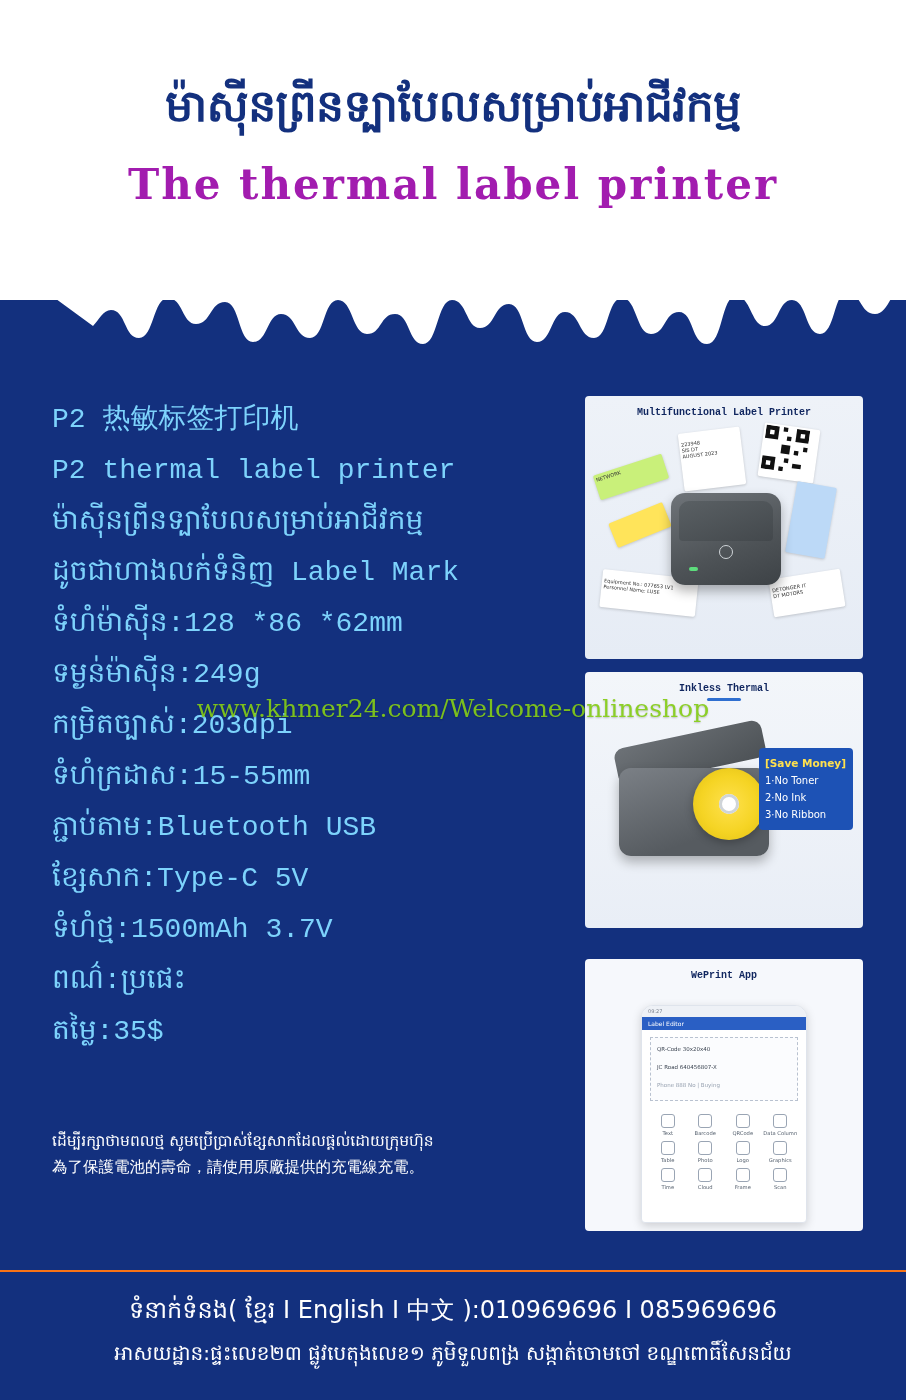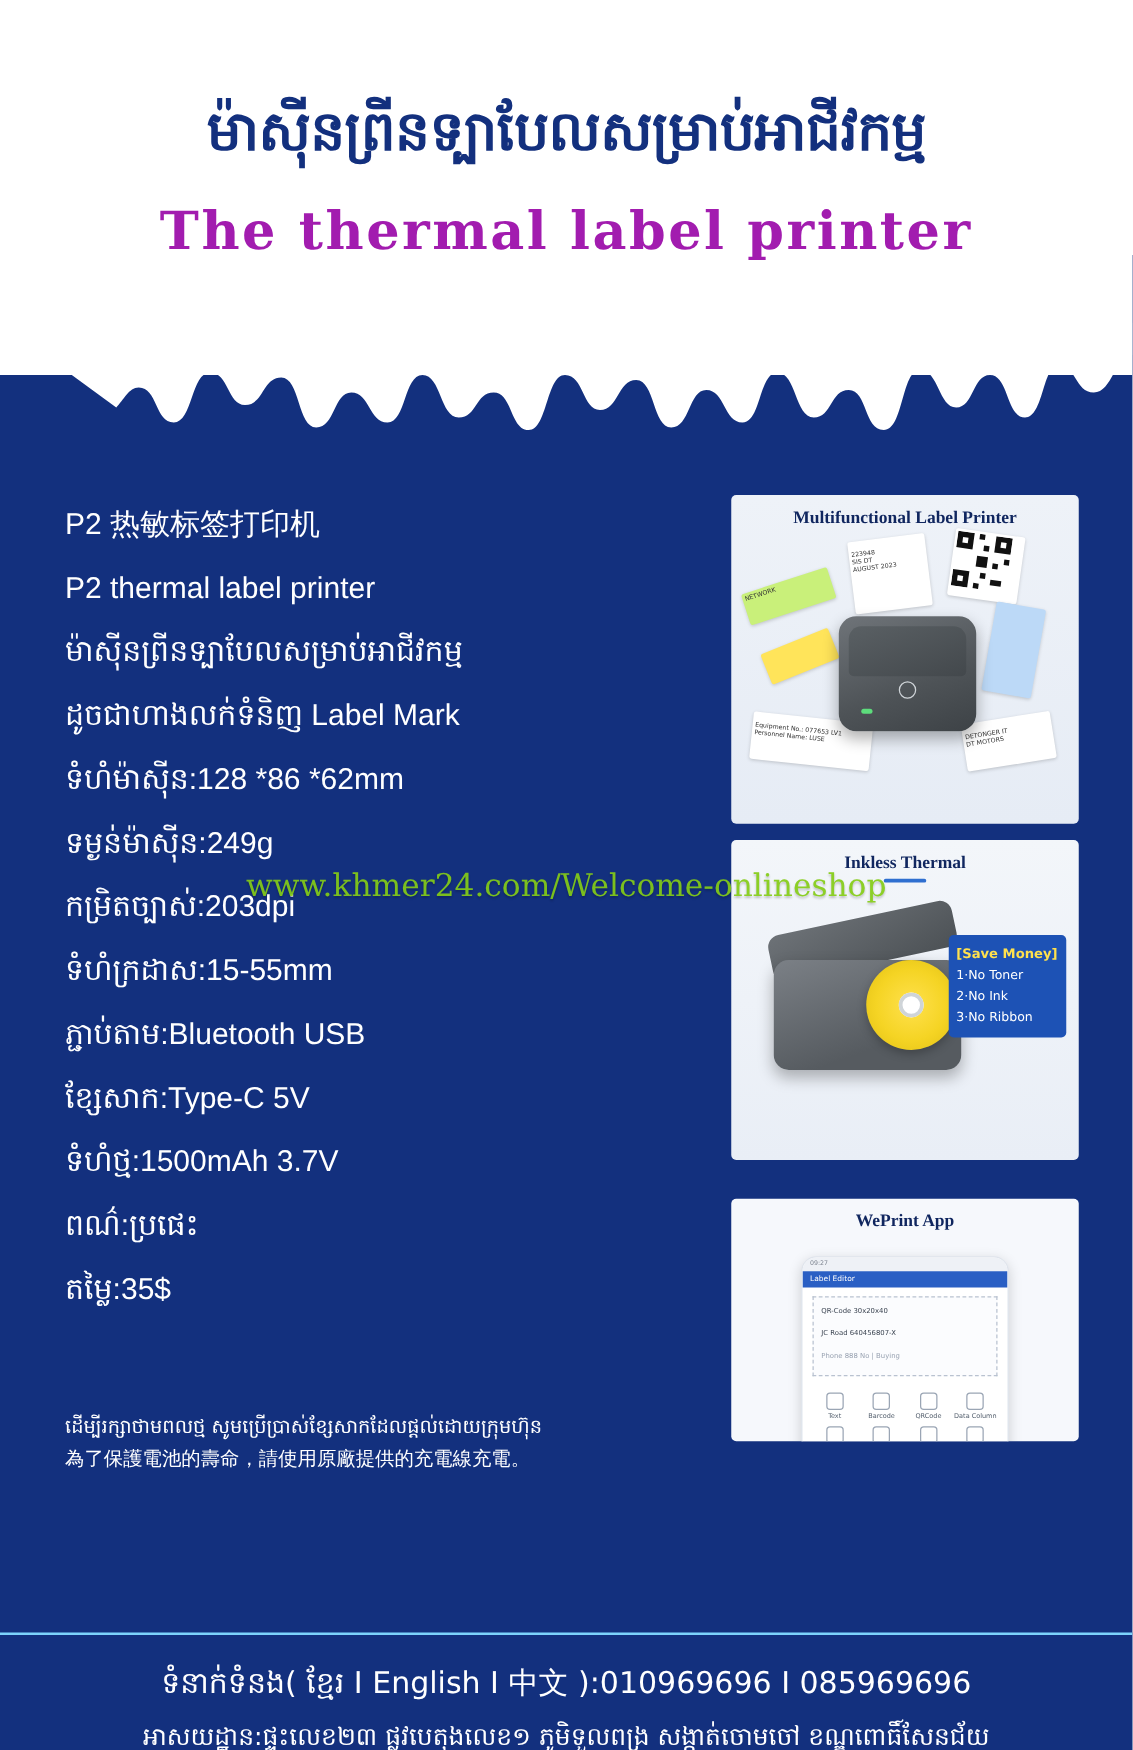--- a/index.html
+++ b/index.html
@@ -72,25 +72,25 @@
   }
 
   .spec-list {
     position: absolute;
     left: 52px;
     top: 34px;
     width: 500px;
     color: #ffffff;
   }
   .spec-line {
-    font-size: 24px;
+    font-size: 28px;
     line-height: 51px;
-    color: #ffffff;
-    white-space: nowrap;
-    font-family: Liberation Sans, sans-serif;
+    color: #7dd3fc;
+    white-space: nowrap;
+    font-family: Liberation Mono, monospace;
   }
 
   .note {
     position: absolute;
     left: 52px;
     top: 768px;
     width: 520px;
     color: #ffffff;
     font-size: 15.5px;
     line-height: 26px;
@@ -107,31 +107,31 @@
   .card {
     position: relative;
     width: 278px;
     background: #f2f5fa;
     border-radius: 4px;
     margin-bottom: 13px;
     overflow: hidden;
   }
   .card.c1 { height: 263px; background: linear-gradient(180deg,#eef2f8 0%, #e6ecf5 100%); }
   .card.c2 { height: 256px; background: linear-gradient(180deg,#f3f6fa 0%, #e9eef6 100%); }
-  .card.c3 { height: 194px; background: #f6f8fc; margin-top: 31px; }
+  .card.c3 { height: 272px; background: #f6f8fc; margin-top: 31px; }
 
   .card-title {
     position: absolute;
     left: 0; top: 11px;
     width: 100%;
     text-align: center;
-    font-size: 14px;
+    font-size: 10px;
     font-weight: bold;
     color: #10265f;
-    font-family: Liberation Serif, serif;
+    font-family: Liberation Mono, monospace;
     z-index: 4;
   }
   .card-title.underlined::after {
     content: "";
     position: absolute;
     left: 50%;
     transform: translateX(-50%);
     bottom: -7px;
     width: 34px;
     height: 3px;
@@ -292,23 +292,23 @@
     width: 14px; height: 14px;
     border: 1px solid #9aa5b4;
     border-radius: 3px;
   }
 
   
   .footer {
     position: absolute;
     left: 0; bottom: 0;
     width: 906px;
-    height: 94px;
+    height: 130px;
     background: #13307e;
-    border-top: 2px solid #7dd3fc;
+    border-top: 2px solid #f97316;
     z-index: 4;
     padding-left: 26px;
   }
   .footer-line1 {
     position: absolute;
     left: 0; top: 22px;
     width: 906px;
     text-align: center;
     color: #ffffff;
     font-size: 24px;

